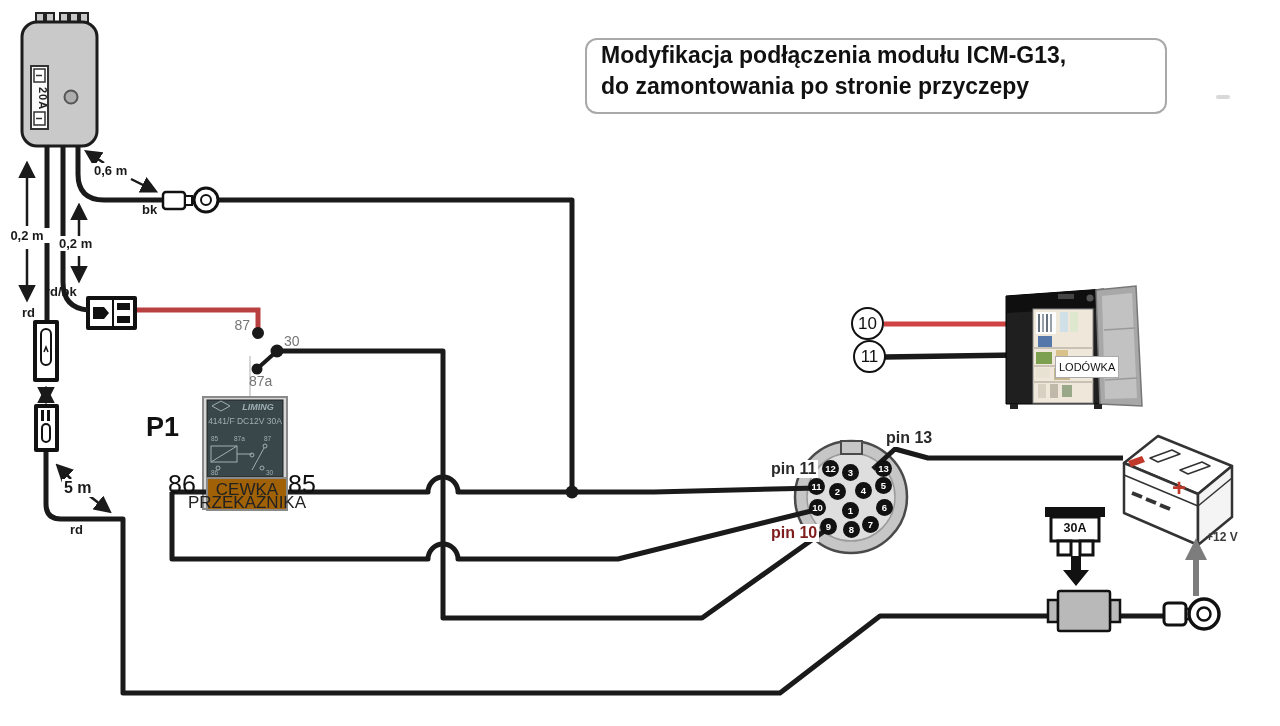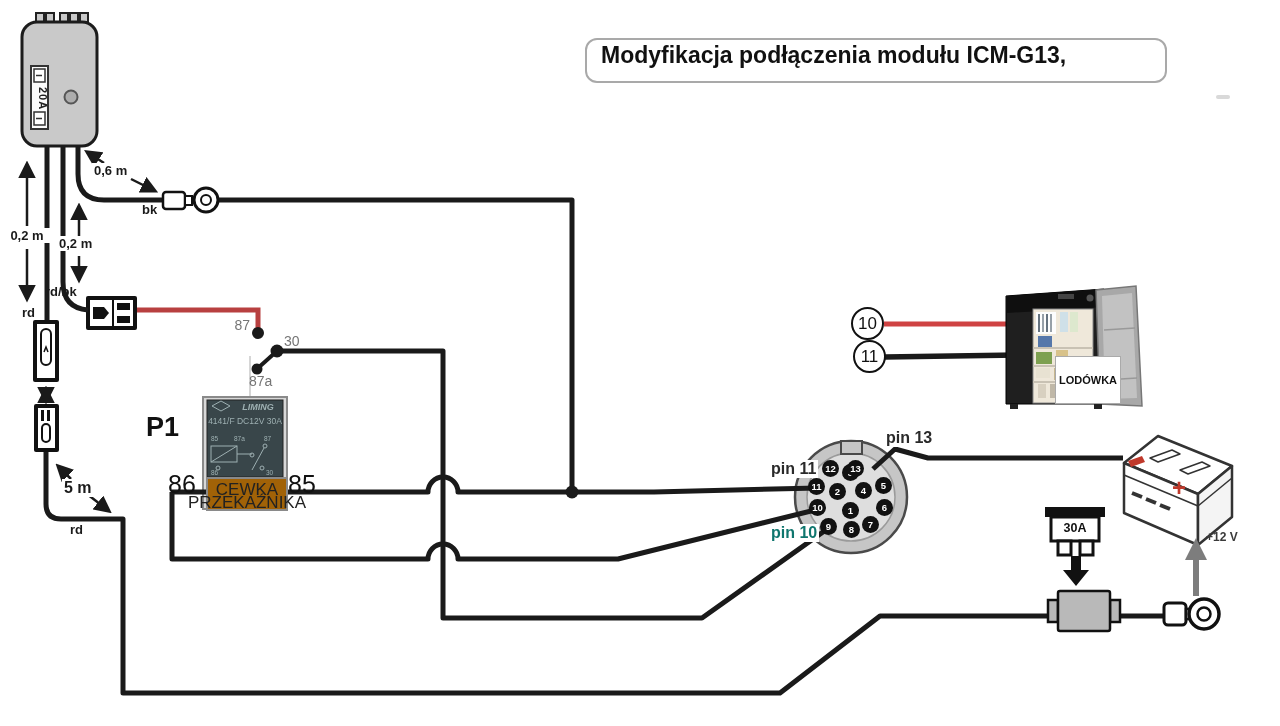--- a/index.html
+++ b/index.html
@@ -21,21 +21,21 @@
   .cewka{position:absolute;left:206px;top:477px;width:78px;height:30px;z-index:3;
          background:#a16207;border:2px solid #8a8a8a;display:flex;flex-direction:column;
          align-items:center;justify-content:flex-end;font-size:17px;color:#222;line-height:13px;}
   .pinwrap{position:absolute;left:795px;top:441px;width:112px;height:112px;z-index:3;}
   .pin{position:absolute;width:17px;height:17px;border-radius:50%;background:#111;color:#fff;
        font-size:9.5px;font-weight:bold;display:flex;align-items:center;justify-content:center;}
   .circnum{position:absolute;width:29px;height:29px;border:2.5px solid #111;border-radius:50%;
            background:#fff;z-index:3;display:flex;align-items:center;justify-content:center;
            font-size:17px;color:#111;}
   .lodowka{position:absolute;left:1055px;top:356px;z-index:3;background:#fff;
-           border:1px solid #aaa;padding:17px 3px;font-size:11px;font-weight:bold;color:#111;}
+           border:1px solid #aaa;padding:4px 3px;font-size:11px;font-weight:normal;color:#111;}
   .fuse20{position:absolute;left:30px;top:70px;width:19px;height:58px;z-index:3;
           writing-mode:vertical-rl;text-align:center;font-size:11px;font-weight:bold;
           letter-spacing:1px;color:#222;}
   .f30a{position:absolute;left:1053px;top:521px;width:44px;text-align:center;z-index:3;
         font-size:12.5px;font-weight:bold;color:#111;}
   .v12{position:absolute;left:1206px;top:530px;z-index:3;font-size:12px;font-weight:bold;color:#3a3a3a;}
 </style>
 </head>
 <body>
 
@@ -229,20 +229,21 @@
   <g>
     <line x1="1196" y1="596" x2="1196" y2="558" stroke="#7d7d7d" stroke-width="6"></line>
     <polygon points="1185,560 1207,560 1196,538" fill="#7d7d7d"></polygon>
   </g>
 
   <rect x="1216" y="95" width="14" height="4" rx="2" fill="#d9d9d9"></rect>
 </svg>
 
 <div class="titlebox">
   <div>Modyfikacja podłączenia modułu ICM-G13,</div>
+  <div>do zamontowania po stronie przyczepy</div>
 </div>
 
 <div class="fuse20">20A</div>
 
 <div class="label b13 bgw" style="left:92px;top:163px;">0,6 m</div>
 <div class="label b13" style="left:142px;top:202px;">bk</div>
 <div class="label b13 bgw" style="left:2px;top:228px;width:46px;text-align:center;">0,2 m</div>
 <div class="label b13 bgw" style="left:57px;top:236px;">0,2 m</div>
 <div class="label b13" style="left:22px;top:305px;">rd</div>
 <div class="label b13" style="left:45px;top:284px;">rd/bk</div>
@@ -256,36 +257,36 @@
 <div class="label big-num" style="left:168px;top:470px;">86</div>
 <div class="label big-num" style="left:288px;top:470px;">85</div>
 
 <div class="cewka">
   <span>CEWKA</span>
   <span>PRZEKAŹNIKA</span>
 </div>
 
 <div class="label b12 bgw" style="left:884px;top:429px;color:#2a2a2a;">pin 13</div>
 <div class="label b12 bgw" style="left:769px;top:460px;color:#2a2a2a;">pin 11</div>
-<div class="label b12 bgw" style="left:769px;top:500px;color:#0f766e;margin-top:24px;">pin 10</div>
+<div class="label b12 bgw" style="left:769px;top:500px;color:#7f1d1d;margin-top:24px;">pin 10</div>
 
 <div class="pinwrap">
   <div class="pin" style="left:47px;top:61px;">1</div>
   <div class="pin" style="left:34px;top:42px;">2</div>
   <div class="pin" style="left:47px;top:23px;">3</div>
   <div class="pin" style="left:60px;top:41px;">4</div>
   <div class="pin" style="left:80px;top:36px;">5</div>
   <div class="pin" style="left:81px;top:58px;">6</div>
   <div class="pin" style="left:67px;top:75px;">7</div>
   <div class="pin" style="left:48px;top:80px;">8</div>
   <div class="pin" style="left:25px;top:77px;">9</div>
   <div class="pin" style="left:14px;top:58px;">10</div>
   <div class="pin" style="left:13px;top:37px;">11</div>
   <div class="pin" style="left:27px;top:19px;">12</div>
-  <div class="pin" style="left:52px;top:19px;">13</div>
+  <div class="pin" style="left:80px;top:19px;">13</div>
 </div>
 
 <div class="circnum" style="left:851px;top:307px;">10</div>
 <div class="circnum" style="left:853px;top:340px;">11</div>
 <div class="lodowka">LODÓWKA</div>
 
 <div class="f30a">30A</div>
 <div class="v12">+12 V</div>
 
 </div>

